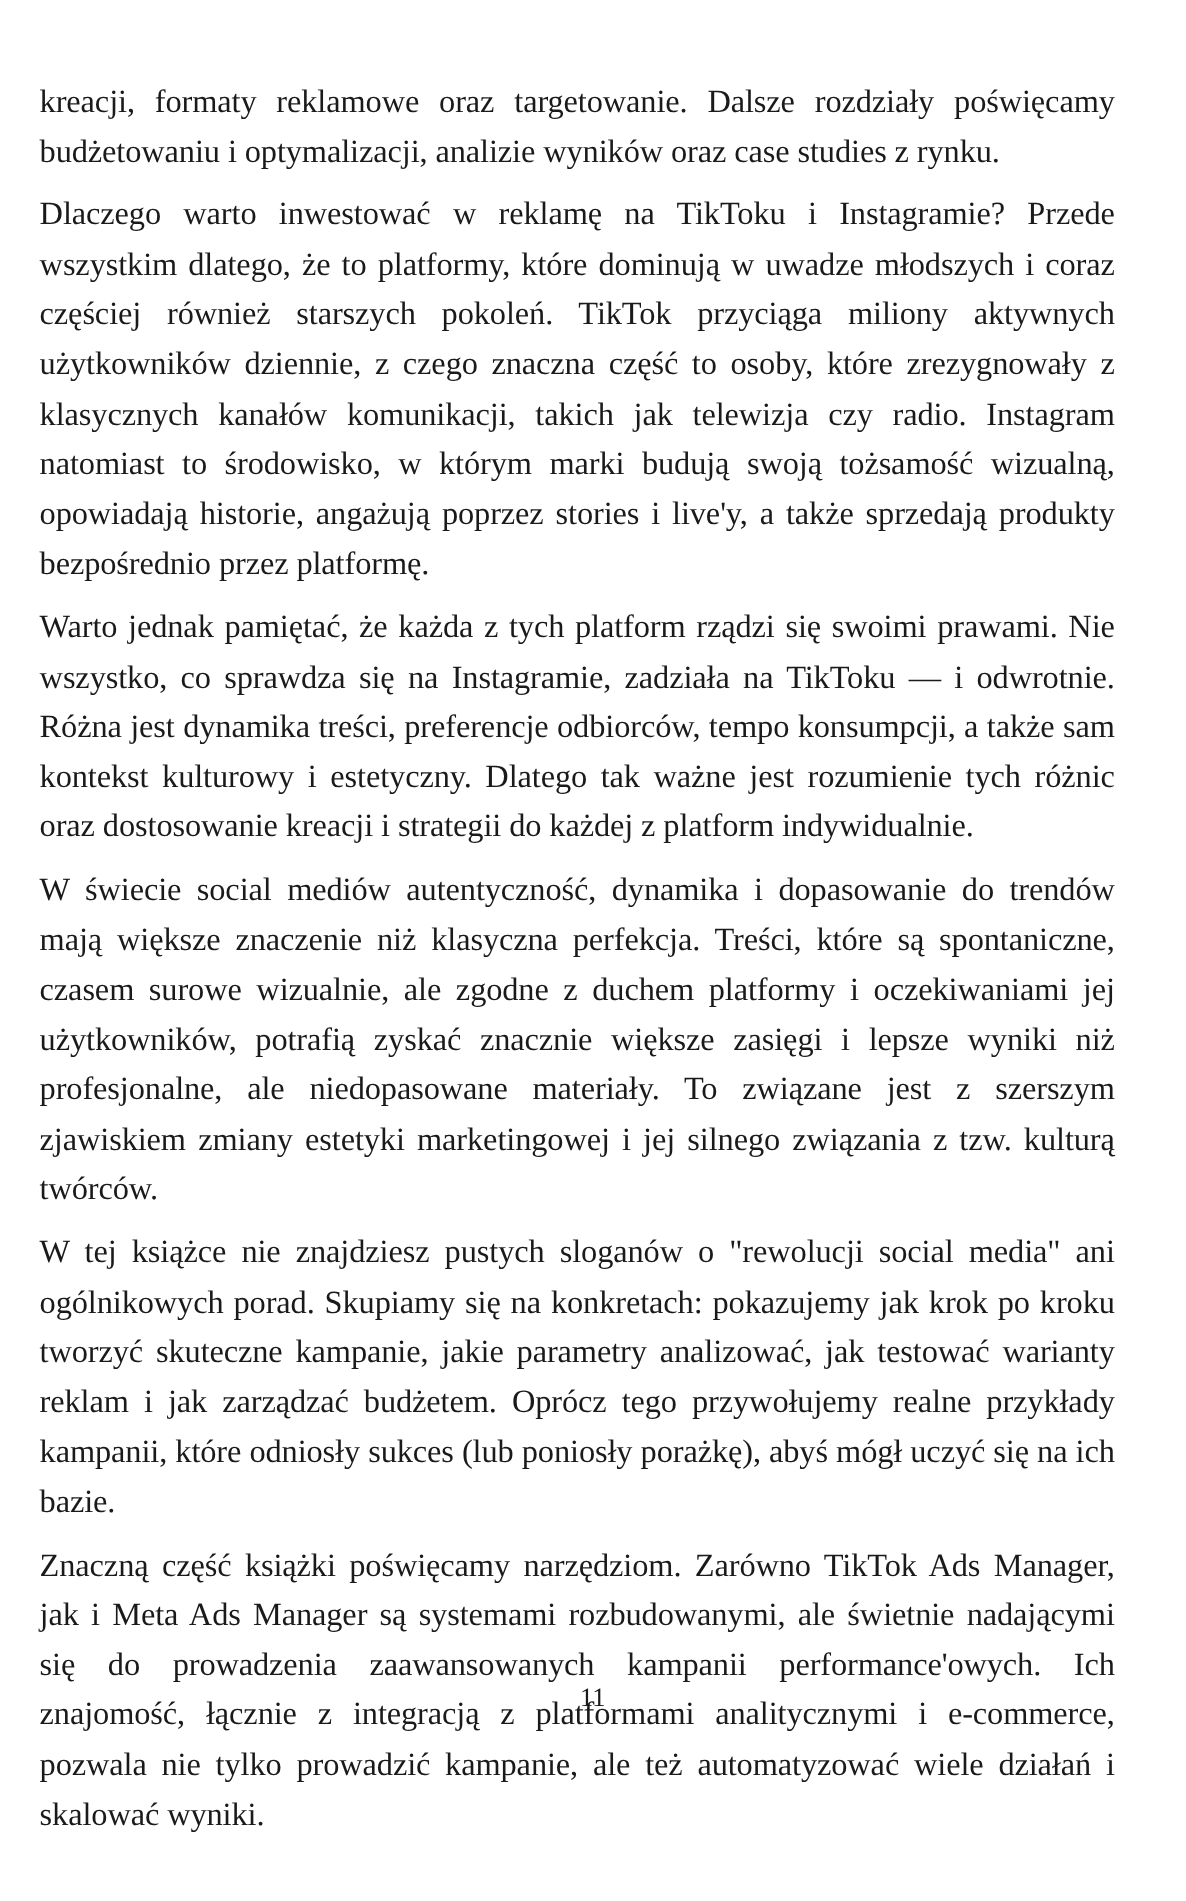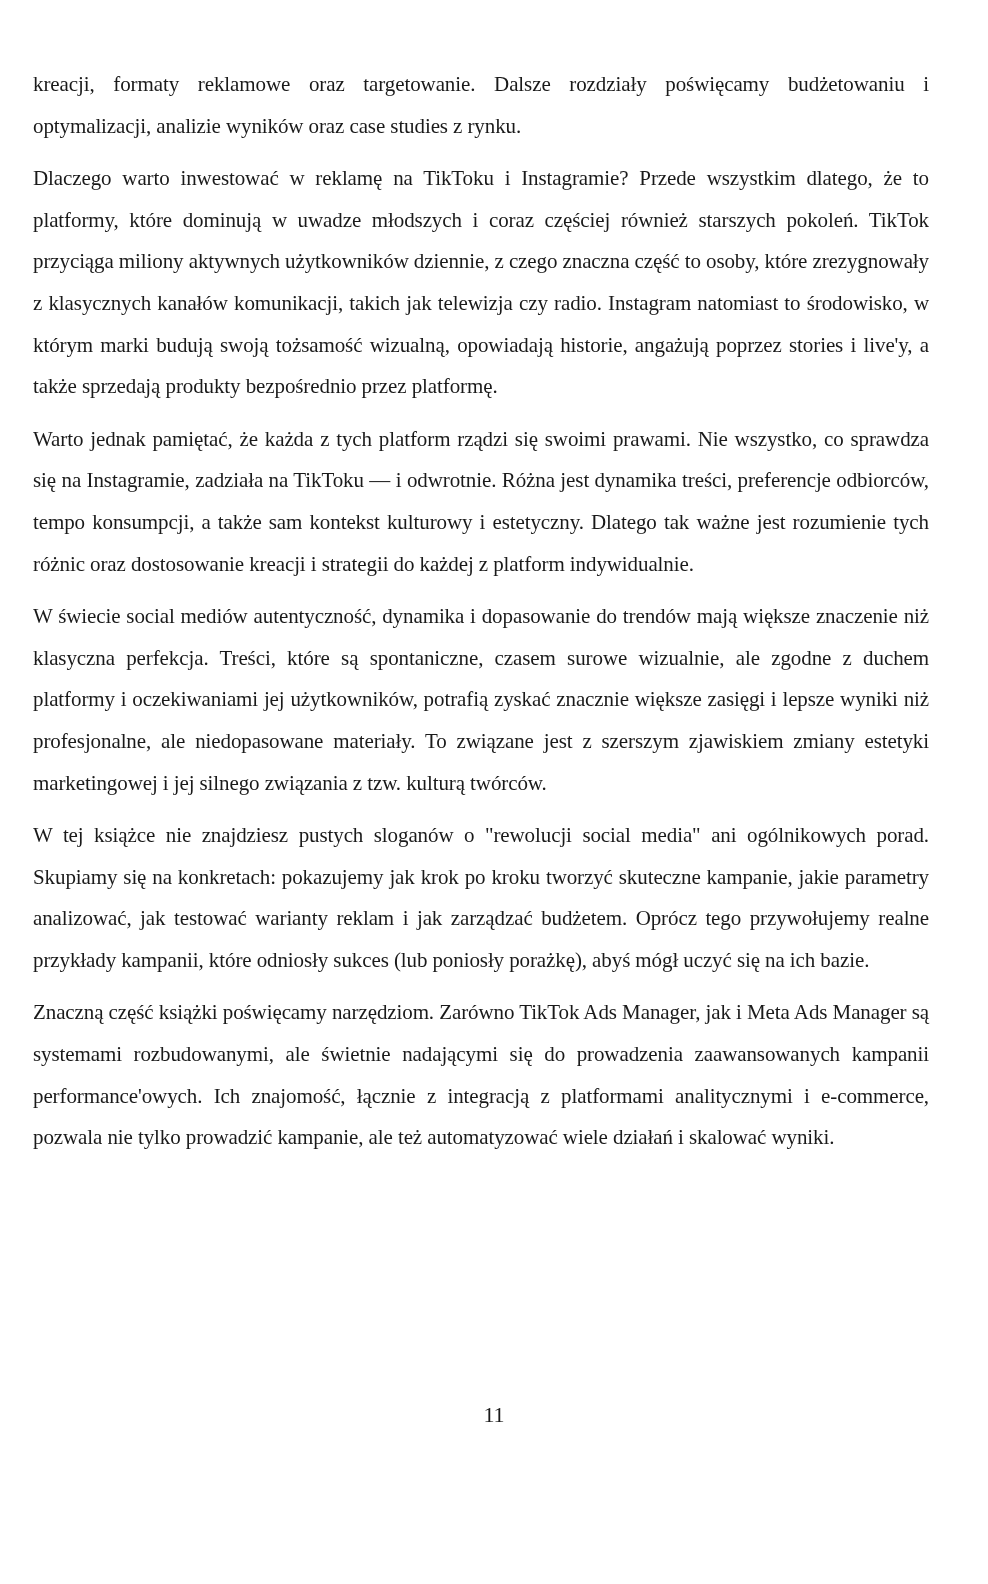--- a/index.html
+++ b/index.html
@@ -16,21 +16,21 @@
       font-family: "Liberation Serif", "DejaVu Serif", serif;
     }
     .page {
       position: absolute;
       left: 33px;
       top: 64px;
       width: 896px;
     }
     .para {
       margin: 0 0 11px 0;
-      font-size: 21px;
+      font-size: 27px;
       line-height: 41.6px;
       text-align: justify;
       text-justify: inter-word;
       hyphens: none;
       letter-spacing: -0.1px;
       word-spacing: 0px;
     }
     .page-number {
       position: absolute;
       left: 0;

